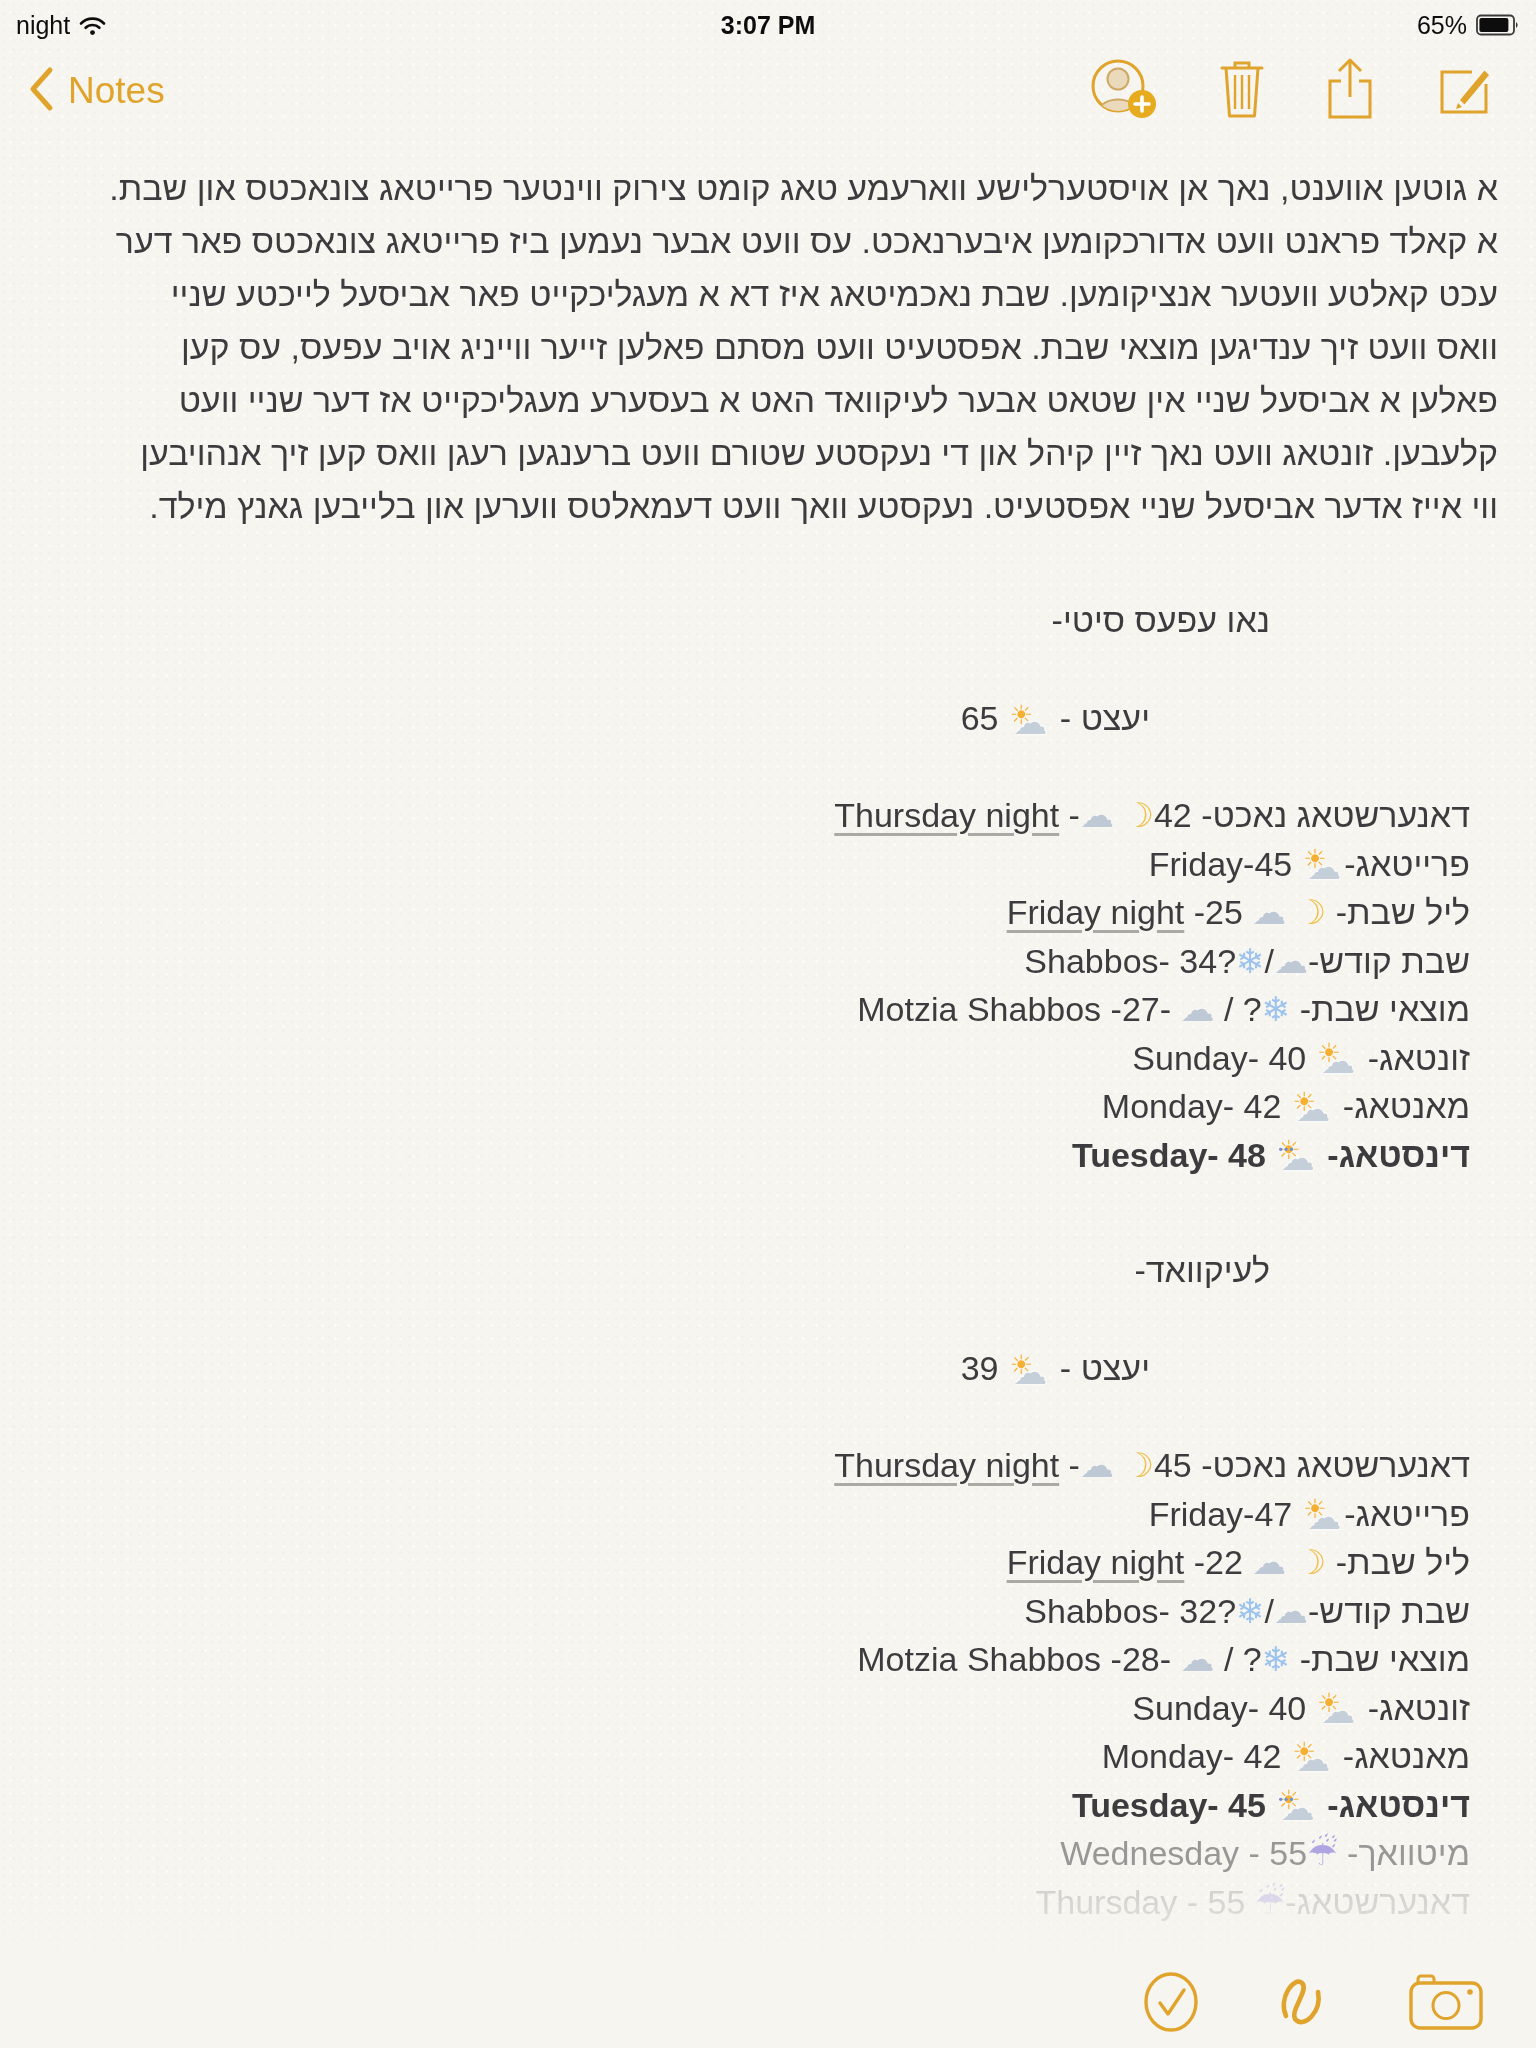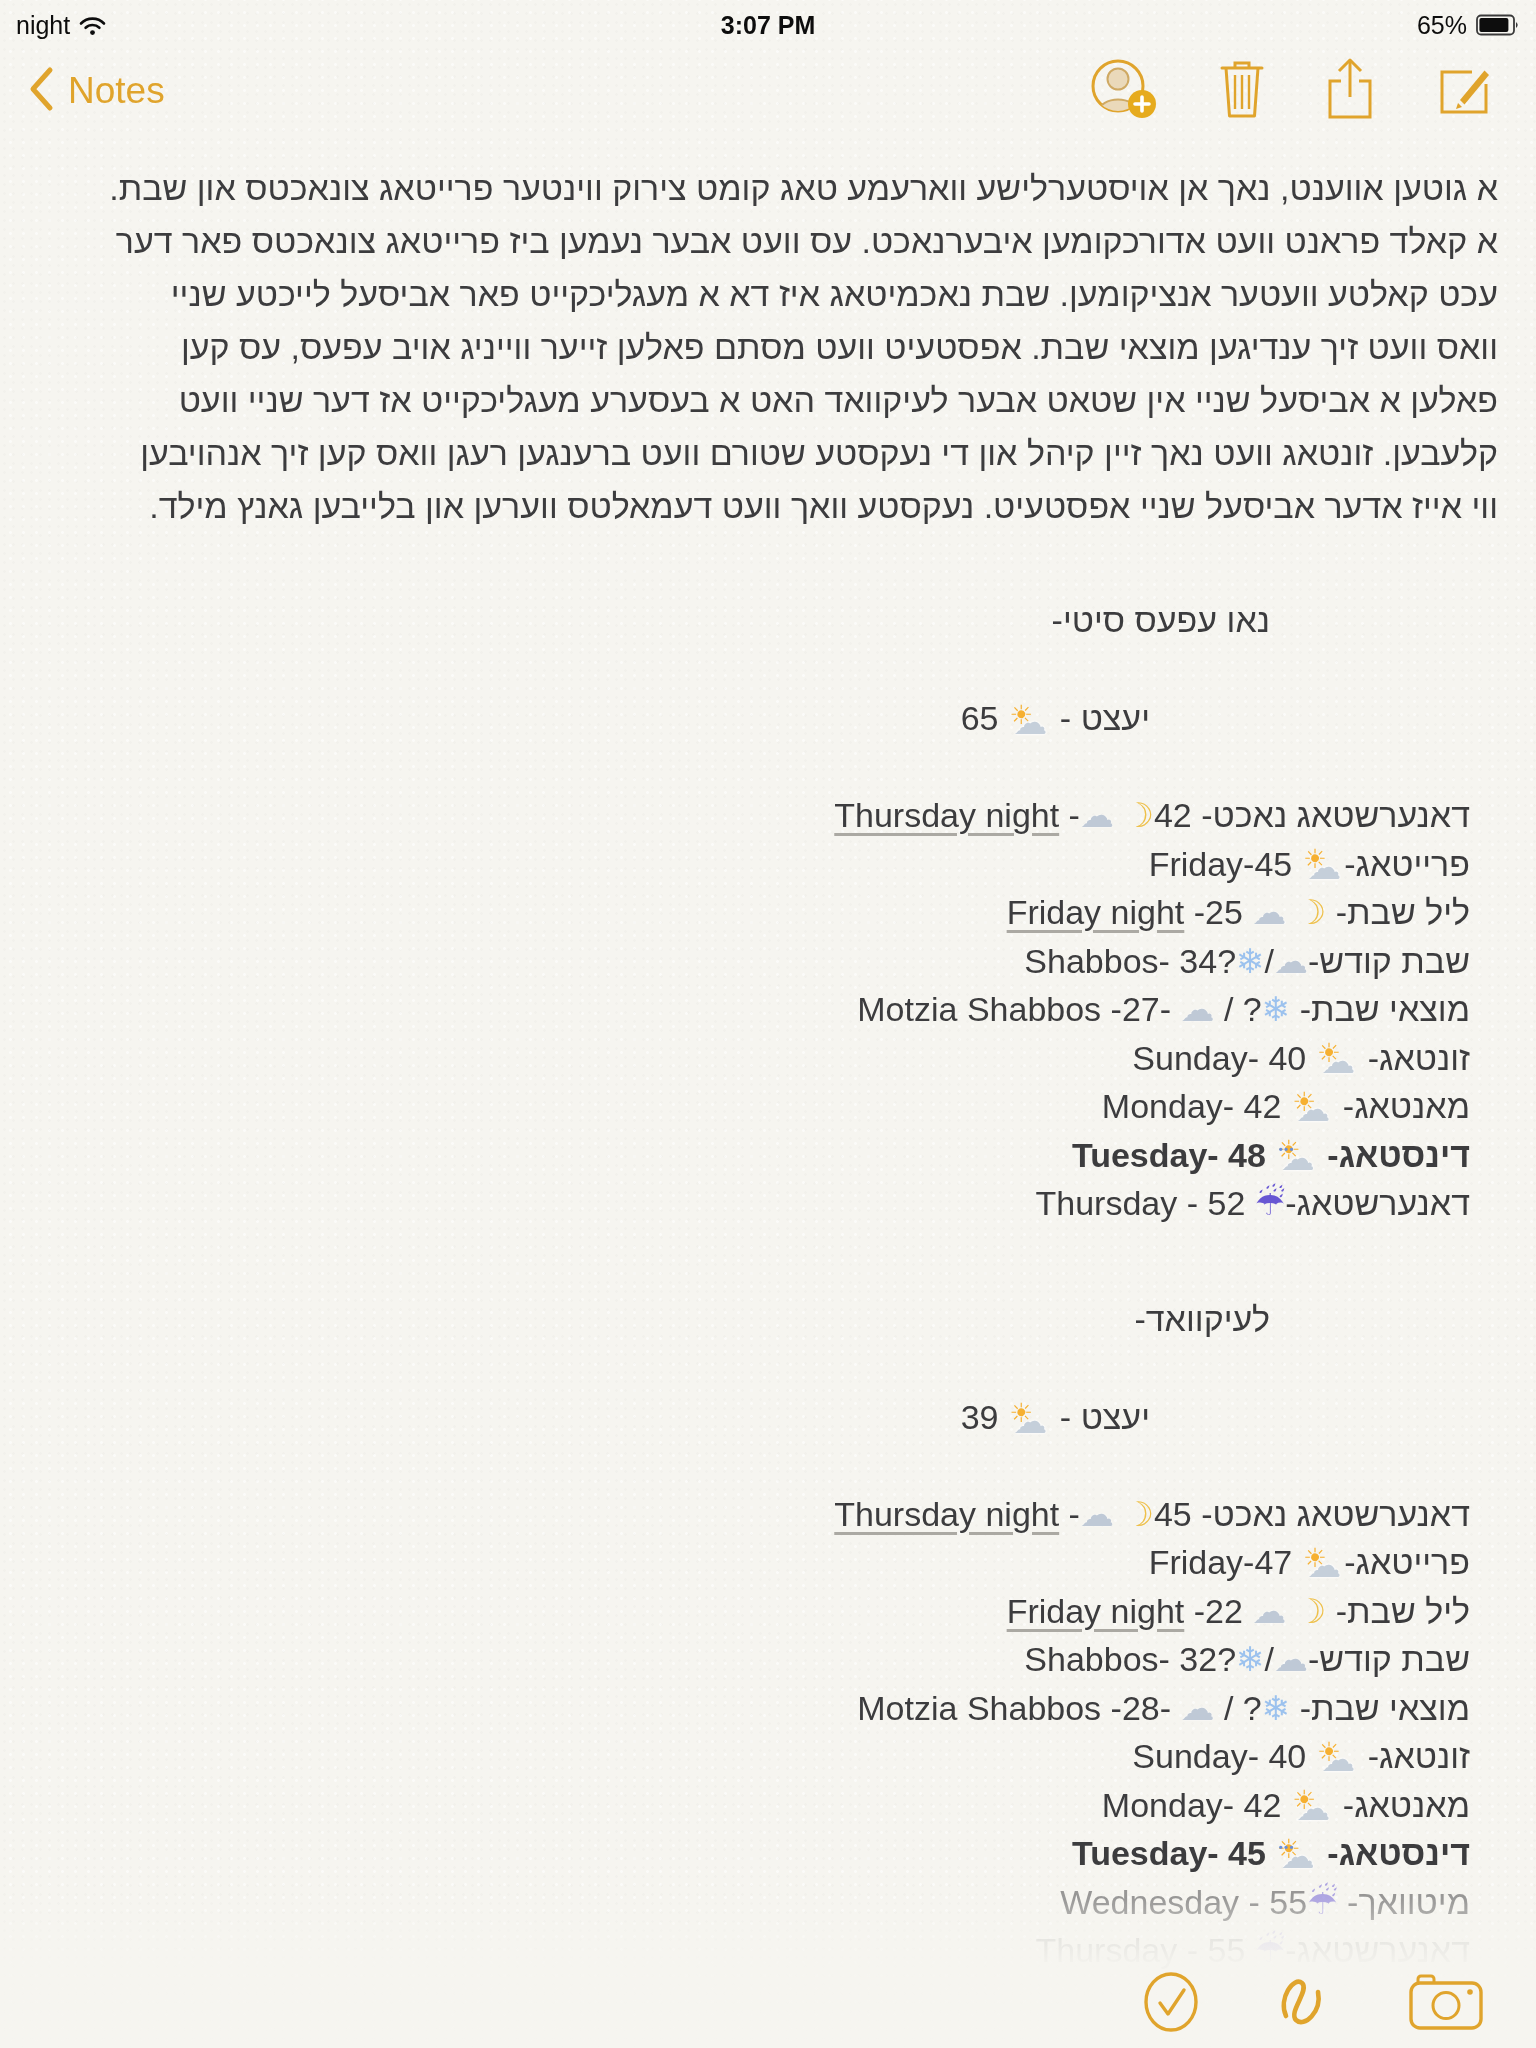--- a/index.html
+++ b/index.html
@@ -171,21 +171,20 @@
   </div>
   <div class="rows">
       <div class="frow"><span class="en ul">Thursday night</span><span class="mid"> -<span class="wx-cloud">☁</span> <span class="wx-moon">☽</span>42 -</span><span class="yi" dir="rtl">דאנערשטאג נאכט</span></div>
       <div class="frow"><span class="en">Friday</span><span class="mid">-45 <span class="wx-sc"><span class="s">☀</span><span class="c">☁</span></span>-</span><span class="yi" dir="rtl">פרייטאג</span></div>
       <div class="frow"><span class="en ul">Friday night</span><span class="mid"> -25 <span class="wx-cloud">☁</span> <span class="wx-moon">☽</span> -</span><span class="yi" dir="rtl">ליל שבת</span></div>
       <div class="frow"><span class="en">Shabbos</span><span class="mid">- 34?<span class="wx-flake">❄</span>/<span class="wx-cloud">☁</span>-</span><span class="yi" dir="rtl">שבת קודש</span></div>
       <div class="frow"><span class="en">Motzia Shabbos</span><span class="mid"> -27- <span class="wx-cloud">☁</span> / ?<span class="wx-flake">❄</span> -</span><span class="yi" dir="rtl">מוצאי שבת</span></div>
       <div class="frow"><span class="en">Sunday</span><span class="mid">- 40 <span class="wx-sc"><span class="s">☀</span><span class="c">☁</span></span> -</span><span class="yi" dir="rtl">זונטאג</span></div>
       <div class="frow"><span class="en">Monday</span><span class="mid">- 42 <span class="wx-sc"><span class="s">☀</span><span class="c">☁</span></span> -</span><span class="yi" dir="rtl">מאנטאג</span></div>
       <div class="frow bold"><span class="en">Tuesday</span><span class="mid">- 48 <span class="wx-sc"><span class="s">☀</span><span class="c">☁</span><span class="d">•••</span></span> -</span><span class="yi" dir="rtl">דינסטאג</span></div>
-      <div class="frow"><span class="en">Thursday</span><span class="mid"> - 52 <span class="wx-umbrella">☔</span>-</span><span class="yi" dir="rtl">דאנערשטאג</span></div>
     </div>
 
   <div class="section-city lkw-city" dir="rtl">לעיקוואד-</div>
   <div class="now-line">
     <span>39</span><span class="sp"> </span><span><span class="wx-sc"><span class="s">☀</span><span class="c">☁</span></span></span><span class="sp"> - </span><span class="yi" dir="rtl">יעצט</span>
   </div>
   <div class="rows rows2">
       <div class="frow"><span class="en ul">Thursday night</span><span class="mid"> -<span class="wx-cloud">☁</span> <span class="wx-moon">☽</span>45 -</span><span class="yi" dir="rtl">דאנערשטאג נאכט</span></div>
       <div class="frow"><span class="en">Friday</span><span class="mid">-47 <span class="wx-sc"><span class="s">☀</span><span class="c">☁</span></span>-</span><span class="yi" dir="rtl">פרייטאג</span></div>
       <div class="frow"><span class="en ul">Friday night</span><span class="mid"> -22 <span class="wx-cloud">☁</span> <span class="wx-moon">☽</span> -</span><span class="yi" dir="rtl">ליל שבת</span></div>

